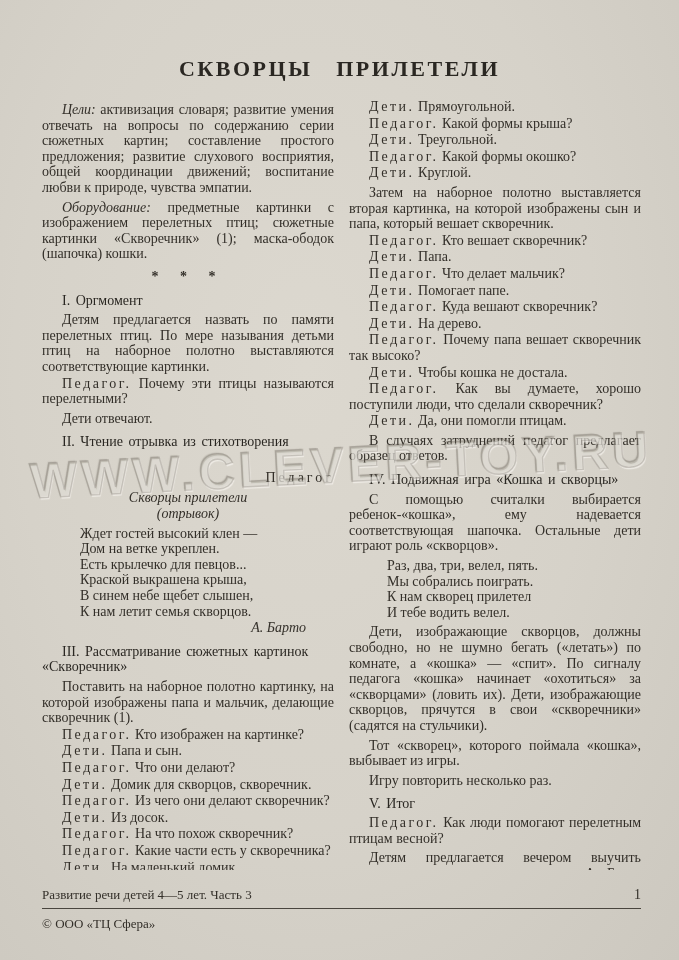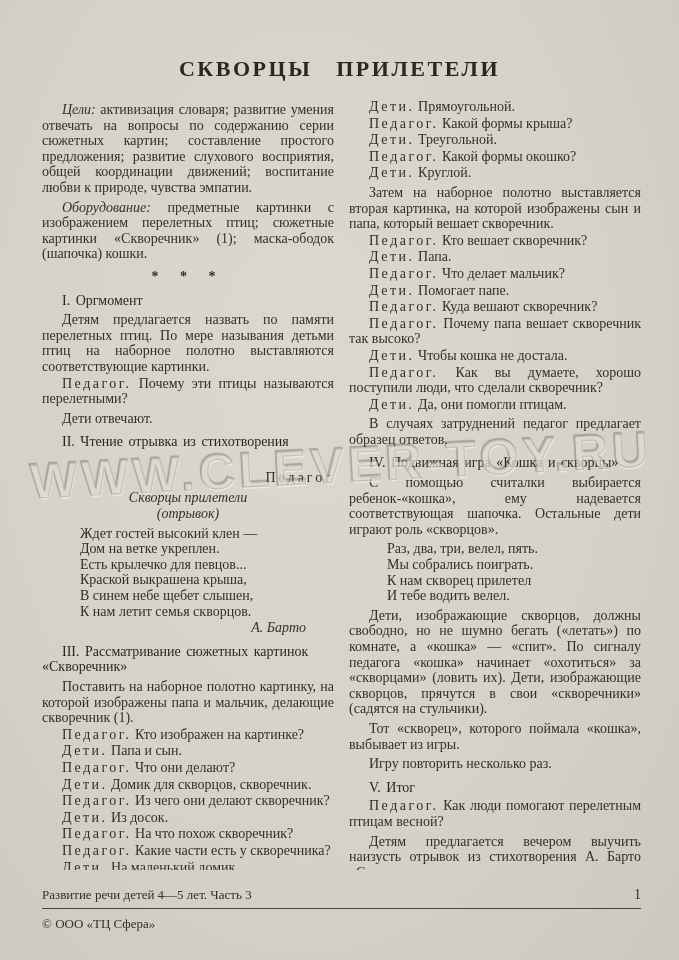--- a/index.html
+++ b/index.html
@@ -167,20 +167,21 @@
         <div class="para dialog"><span class="speaker">Педагог.</span> Какой формы крыша?</div>
         <div class="para dialog"><span class="speaker">Дети.</span> Треугольной.</div>
         <div class="para dialog"><span class="speaker">Педагог.</span> Какой формы окошко?</div>
         <div class="para dialog"><span class="speaker">Дети.</span> Круглой.</div>
         <div class="para">Затем на наборное полотно выставляется вторая картинка, на которой изображены сын и папа, который вешает скворечник.</div>
         <div class="para dialog"><span class="speaker">Педагог.</span> Кто вешает скворечник?</div>
         <div class="para dialog"><span class="speaker">Дети.</span> Папа.</div>
         <div class="para dialog"><span class="speaker">Педагог.</span> Что делает мальчик?</div>
         <div class="para dialog"><span class="speaker">Дети.</span> Помогает папе.</div>
         <div class="para dialog"><span class="speaker">Педагог.</span> Куда вешают скворечник?</div>
+        <div class="para dialog"><span class="speaker">Дети.</span> На дерево.</div>
         <div class="para dialog"><span class="speaker">Педагог.</span> Почему папа вешает скворечник так высоко?</div>
         <div class="para dialog"><span class="speaker">Дети.</span> Чтобы кошка не достала.</div>
         <div class="para dialog"><span class="speaker">Педагог.</span> Как вы думаете, хорошо поступили люди, что сделали скворечник?</div>
         <div class="para dialog"><span class="speaker">Дети.</span> Да, они помогли птицам.</div>
         <div class="para">В случаях затруднений педагог предлагает образец ответов.</div>
         <div class="heading">IV. Подвижная игра «Кошка и скворцы»</div>
         <div class="para">С помощью считалки выбирается ребенок-«кошка», ему надевается соответствующая шапочка. Остальные дети играют роль «скворцов».</div>
         <div class="verse">
           <div>Раз, два, три, велел, пять.</div>
           <div>Мы собрались поиграть.</div>

